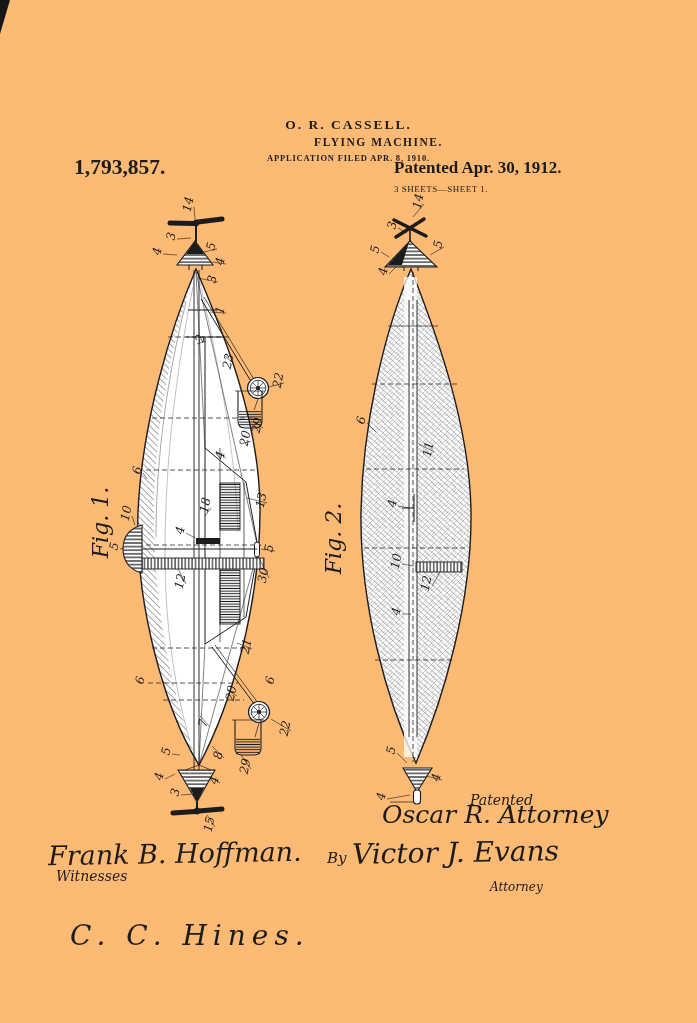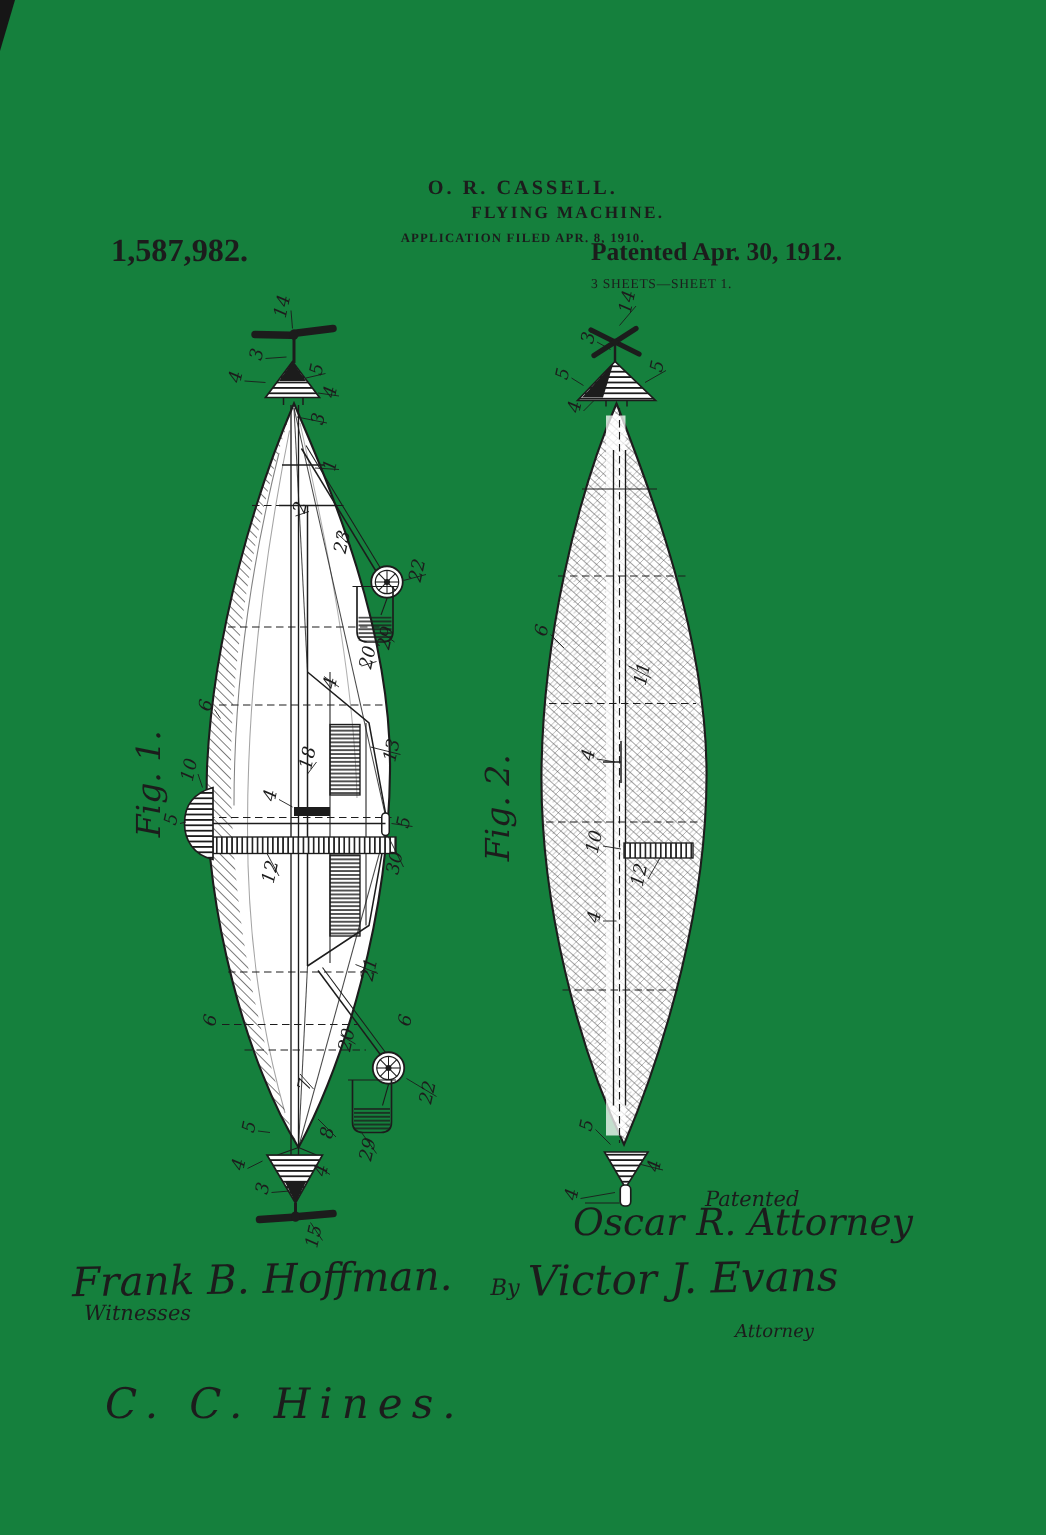--- a/index.html
+++ b/index.html
@@ -1,17 +1,17 @@
 <!DOCTYPE html>
 <html><head>
 <meta charset="utf-8">
 <style>
   html,body{margin:0;padding:0;}
   body{width:697px;height:1023px;position:relative;background:#f2f2ef;overflow:hidden;}
-  #page{position:absolute;left:0;top:0;width:697px;height:1023px;background:#15803d;
+  #page{position:absolute;left:0;top:0;width:697px;height:1023px;background:#fdba74;
         font-family:"Liberation Serif",serif;color:#1c1c1c;}
   .abs{position:absolute;}
   .center-line{left:0;width:697px;text-align:center;font-weight:bold;}
   .script{font-family:"DejaVu Serif",serif;font-style:italic;white-space:nowrap;}
   .caption{font-family:"DejaVu Serif",serif;font-style:italic;font-size:22px;
            transform:rotate(-90deg);transform-origin:center;white-space:nowrap;}
   .callout{font:italic 12px "DejaVu Serif",serif;fill:#1c1c1c;text-anchor:middle;}
   .leader{stroke:#1c1c1c;stroke-width:0.6;fill:none;}
   .dash{stroke:#1c1c1c;stroke-width:0.75;stroke-dasharray:5 3;fill:none;}
   .thin{stroke:#1c1c1c;stroke-width:0.7;fill:none;}
@@ -23,21 +23,21 @@
 </head>
 <body>
 
 <div id="page">
 
   <div id="corner-mark" class="abs"></div>
 
   <div class="abs center-line" style="top:117px;font-size:13.5px;letter-spacing:2px;">O. R. CASSELL.</div>
   <div class="abs center-line" style="top:136px;font-size:11.5px;letter-spacing:1.5px;padding-left:30px;">FLYING MACHINE.</div>
   <div class="abs center-line" style="top:153px;font-size:8.5px;letter-spacing:0.8px;">APPLICATION FILED APR. 8, 1910.</div>
-  <div class="abs" style="left:74px;top:155px;font-size:21.5px;font-weight:bold;">1,587,982.</div>
+  <div class="abs" style="left:74px;top:155px;font-size:21.5px;font-weight:bold;">1,793,857.</div>
   <div class="abs" style="left:394px;top:158px;font-size:17px;font-weight:bold;">Patented Apr. 30, 1912.</div>
   <div class="abs" style="left:394px;top:184px;width:175px;font-size:9px;font-weight:normal;letter-spacing:0.5px;">3 SHEETS—SHEET 1.</div>
 
   <svg width="0" height="0" style="position:absolute">
     <defs>
       <pattern id="hatchA" patternUnits="userSpaceOnUse" width="4.5" height="4.5" patternTransform="rotate(-45)">
         <line x1="0" y1="0" x2="0" y2="4.5" stroke="#262626" stroke-width="0.8"></line>
       </pattern>
       <pattern id="hatchB" patternUnits="userSpaceOnUse" width="4" height="4" patternTransform="rotate(-48)">
         <line x1="0" y1="0" x2="0" y2="4" stroke="#303030" stroke-width="0.6"></line>

